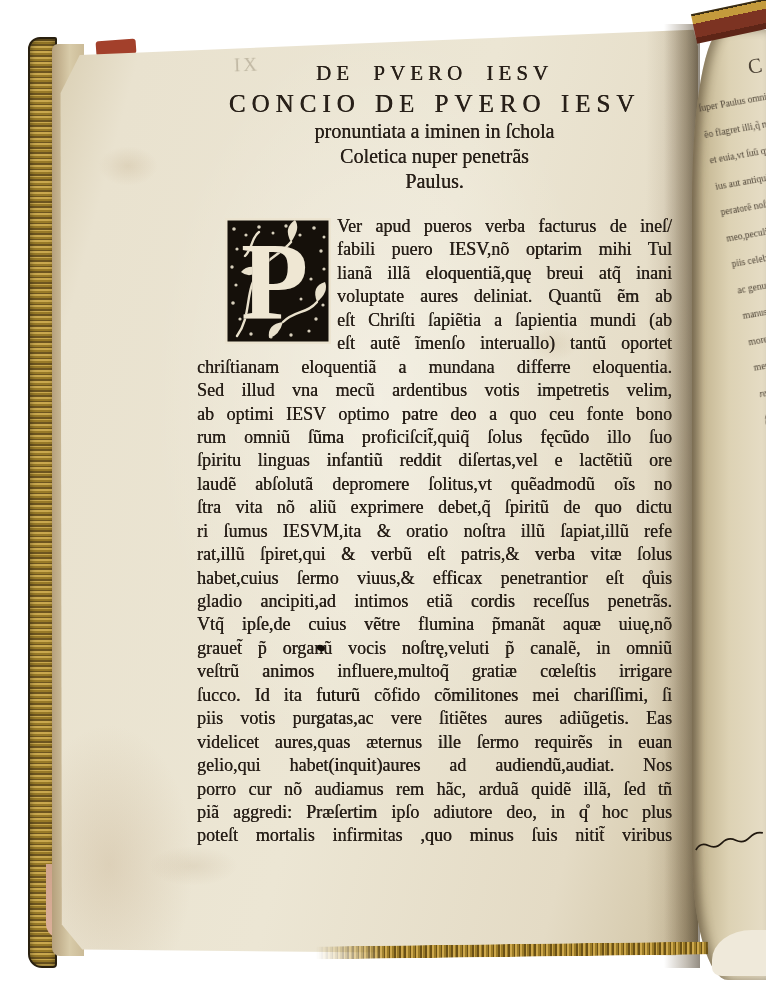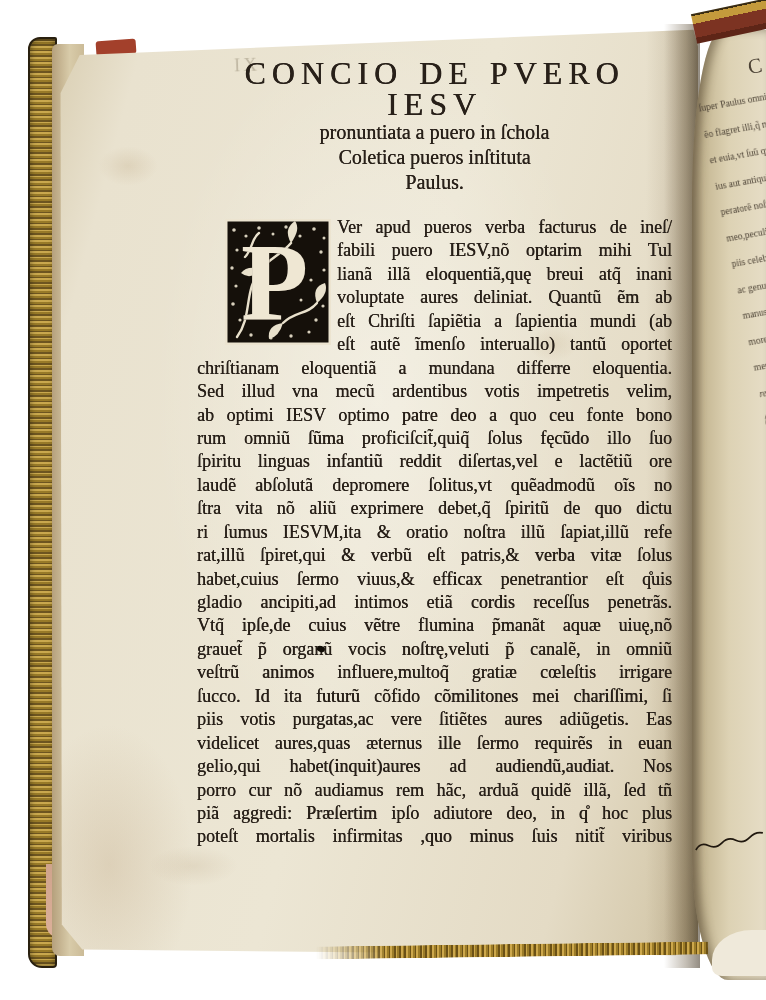--- a/index.html
+++ b/index.html
@@ -37,21 +37,21 @@
   .stain.s1{left:40px;top:120px;width:60px;height:40px;background:radial-gradient(rgba(170,140,95,.18),transparent 70%);}
   .stain.s2{left:470px;top:300px;width:50px;height:36px;background:radial-gradient(rgba(170,140,95,.15),transparent 70%);}
   .stain.s3{left:90px;top:820px;width:90px;height:40px;background:radial-gradient(rgba(160,130,90,.14),transparent 70%);}
   .showthrough{position:absolute;left:176px;top:28px;font-size:19px;color:rgba(105,92,68,.32);
     letter-spacing:3px;transform:rotate(-2deg);filter:blur(.4px);}
 
   
   .text-column{position:absolute;left:139px;top:32px;width:475px;}
   .running-title{text-align:center;font-size:21px;line-height:30px;letter-spacing:5px;word-spacing:9px;
     text-shadow:.35px 0 currentColor;}
-  .main-title{text-align:center;font-size:32px;line-height:31px;letter-spacing:6px;word-spacing:2px;
+  .main-title{text-align:center;font-size:25px;line-height:31px;letter-spacing:6px;word-spacing:2px;
     text-shadow:.4px 0 currentColor;}
   .subtitle-lines{text-align:center;font-size:20px;line-height:25px;text-shadow:.25px 0 currentColor;}
   .body-block{position:relative;margin-top:21px;font-size:18px;line-height:23.45px;
     text-shadow:.3px 0 currentColor;}
   .tline{text-align:justify;text-align-last:justify;white-space:nowrap;height:23.45px;overflow:visible;}
   .tline.indent{margin-left:140px;width:335px;}
   .tline.full{width:475px;}
   .dropcap-box{position:absolute;left:28px;top:3px;width:106px;height:126px;}
   .ink-blot{position:absolute;left:120px;top:430px;width:8px;height:6px;background:#120d07;
     border-radius:50% 60% 55% 50%;transform:rotate(15deg);}
@@ -99,24 +99,25 @@
   <div class="page-block-edge"></div>
 
   <div class="main-page">
     <div class="stain s1"></div>
     <div class="stain s2"></div>
     <div class="stain s3"></div>
     <div class="showthrough">IX</div>
     <div class="crease"></div>
 
     <div class="text-column">
+      <div class="running-title">DE PVERO IESV</div>
       <div class="main-title">CONCIO DE PVERO IESV</div>
       <div class="subtitle-lines">
-          <div class="subline">pronuntiata a puero in ſchola</div>
-          <div class="subline">Coletica pueros inſtituta</div>
+          <div class="subline">pronuntiata a iminen in ſchola</div>
+          <div class="subline">Coletica nuper penetrãs</div>
           <div class="subline">Paulus.</div>
         </div>
 
       <div class="body-block">
         <div class="dropcap-box">
           <svg width="106" height="126" viewBox="0 0 106 126">
             <rect x="0" y="0" width="106" height="126" fill="#ece4d0"></rect>
             <rect x="2.5" y="2.5" width="101" height="121" fill="#15100a"></rect>
             <g fill="#e9e1cc" opacity="0.92">
               <circle cx="9" cy="11" r="1.8"></circle>

